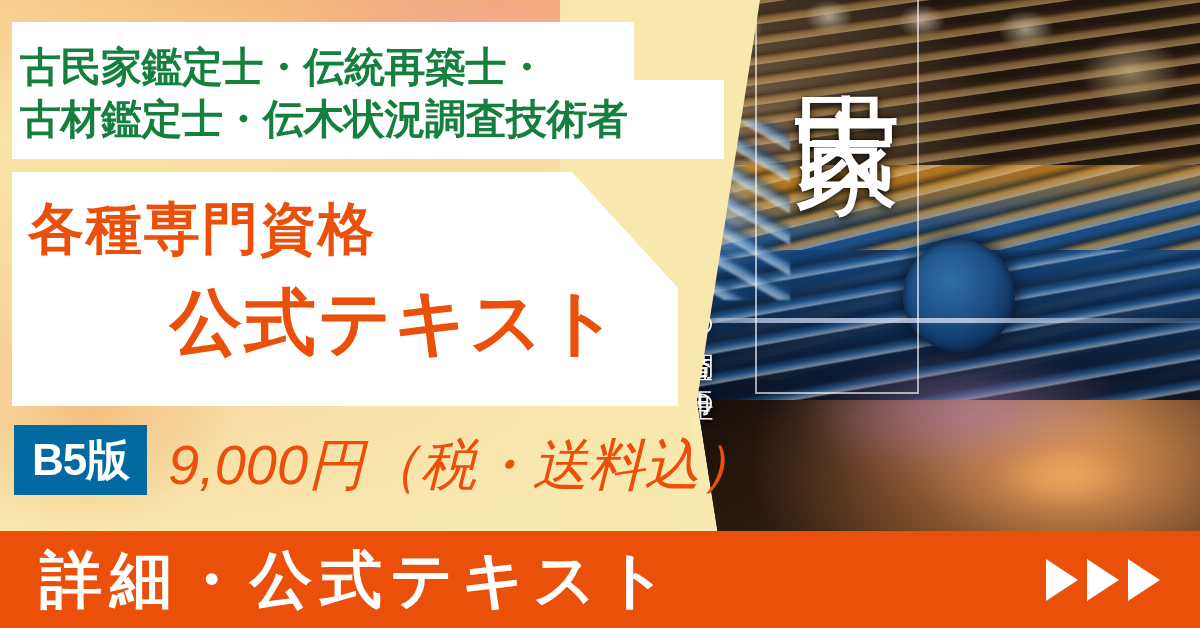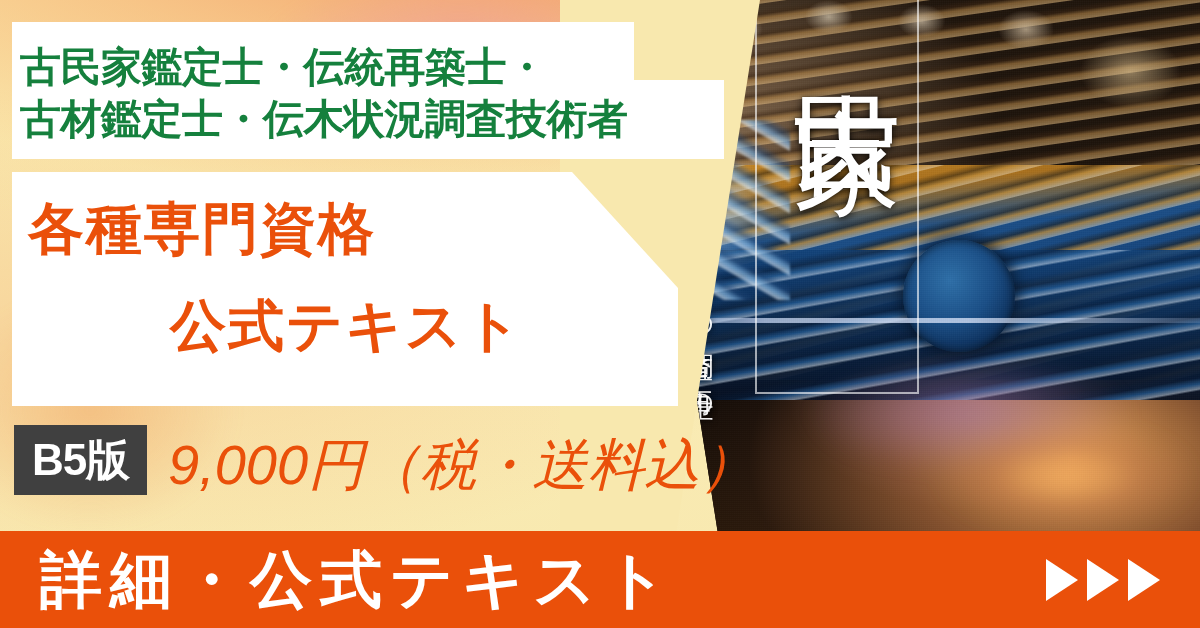--- a/index.html
+++ b/index.html
@@ -177,26 +177,26 @@
   }
   .line1{top:40px;}
   .line2{top:92px;}
 
   .big1,.big2{
     position:absolute;
     color:#EA500A;font-weight:700;white-space:nowrap;
     font-family:"Liberation Sans","DejaVu Sans",sans-serif;
   }
   .big1{left:28px;top:192px;font-size:56px;letter-spacing:2px;}
-  .big2{left:170px;top:289px;font-size:56px;letter-spacing:2px;}
+  .big2{left:170px;top:275px;font-size:72px;letter-spacing:2px;}
 
   
   .badge{
     position:absolute;left:14px;top:425px;width:133px;height:70px;
-    background:#404040;color:#fff;
+    background:#0369a1;color:#fff;
     font-size:44px;font-weight:700;line-height:70px;text-align:center;
     letter-spacing:-1px;
   }
   .price{
     position:absolute;left:168px;top:428px;
     color:#EA500A;font-size:56px;font-weight:400;letter-spacing:0px;white-space:nowrap;
     font-family:"Liberation Sans","DejaVu Sans",sans-serif;
     font-style:italic;
   }
 

